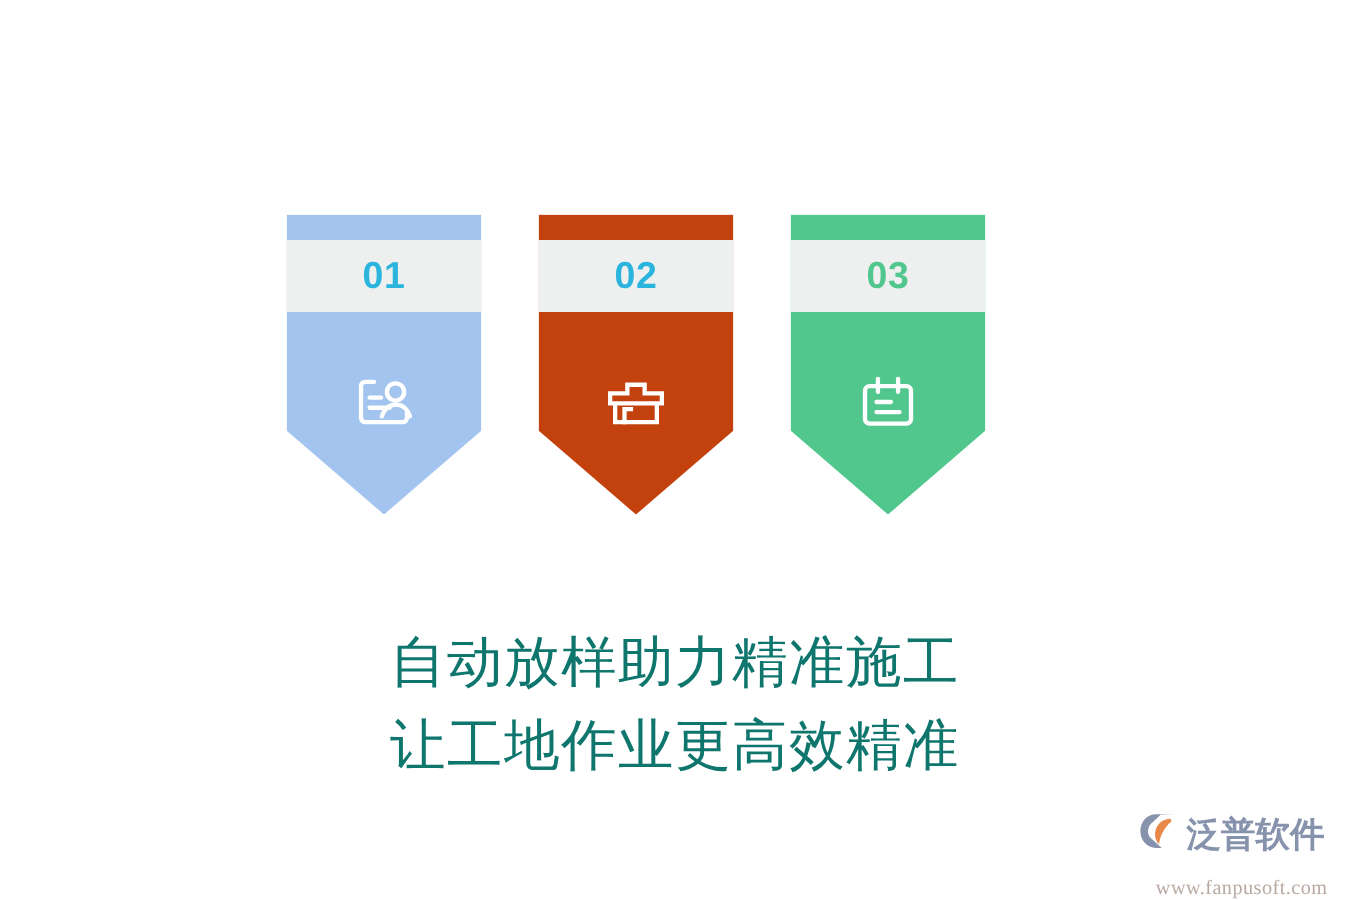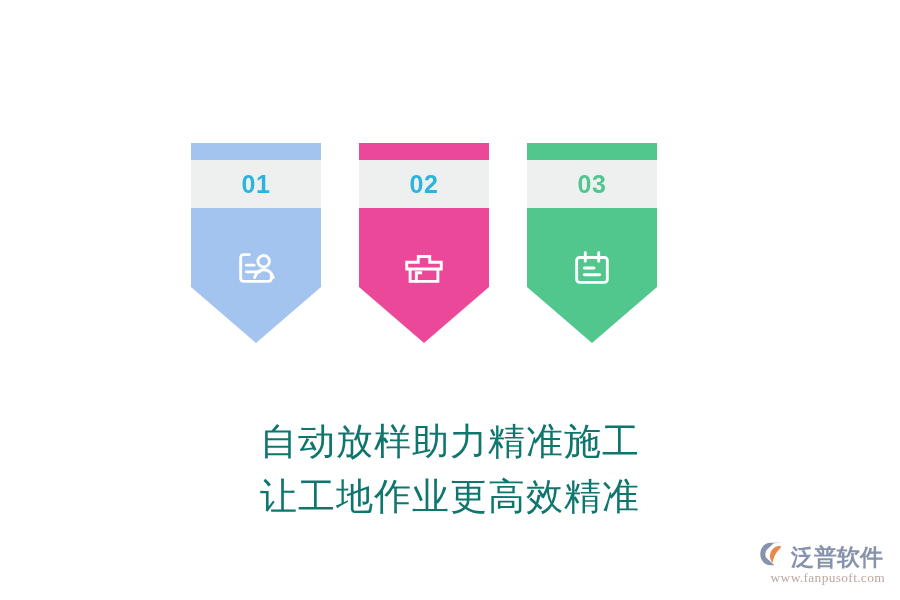--- a/index.html
+++ b/index.html
@@ -131,21 +131,21 @@
     line-height: 1;
     letter-spacing: 0px;
   }
 
   .logo-url {
     font-family: "Liberation Serif", "DejaVu Serif", serif;
     font-size: 13.5px;
     color: #b9a9a2;
     letter-spacing: 0.3px;
     line-height: 1;
-    margin-top: 2px;
+    margin-top: 16px;
     text-align: right;
     padding-right: 1px;
   }
 </style>
 </head>
 <body>
 
 <div id="stage" style="background: rgb(255, 255, 255);">
 
   <div class="ribbon-row">
@@ -158,21 +158,21 @@
         <svg viewBox="0 0 48 48" fill="none" stroke="#ffffff" stroke-width="3" stroke-linecap="round" stroke-linejoin="round">
           <path d="M17 10 H11 a3 3 0 0 0 -3 3 V35 a3 3 0 0 0 3 3 H37 a3 3 0 0 0 3 -3 V31"></path>
           <path d="M14 21 H22"></path>
           <path d="M14 28 H28"></path>
           <circle cx="32" cy="17" r="6"></circle>
           <path d="M22.5 34 c1.8 -5.4 5.6 -8.2 9.8 -8.2 c4.2 0 7.9 2.8 9.7 8.2"></path>
         </svg>
       </div>
     </div>
 
-    <div class="ribbon r2" style="background: #ec4899;">
+    <div class="ribbon r2" style="background: #c2410c;">
       <div class="num-band" style="background: rgb(238, 240, 240);">
         <span class="num-text" style="color: rgb(43, 180, 221);">02</span>
       </div>
       <div class="icon-wrap">
         <svg viewBox="0 0 48 48" fill="none" stroke="#ffffff" stroke-width="3" stroke-linecap="square" stroke-linejoin="miter">
           <path d="M18 12 H30 V18 H42 V25 H6 V18 H18 Z"></path>
           <path d="M9.5 26 V38 H38.5 V26"></path>
           <path d="M16 38 V29 H20.5"></path>
         </svg>
       </div>

